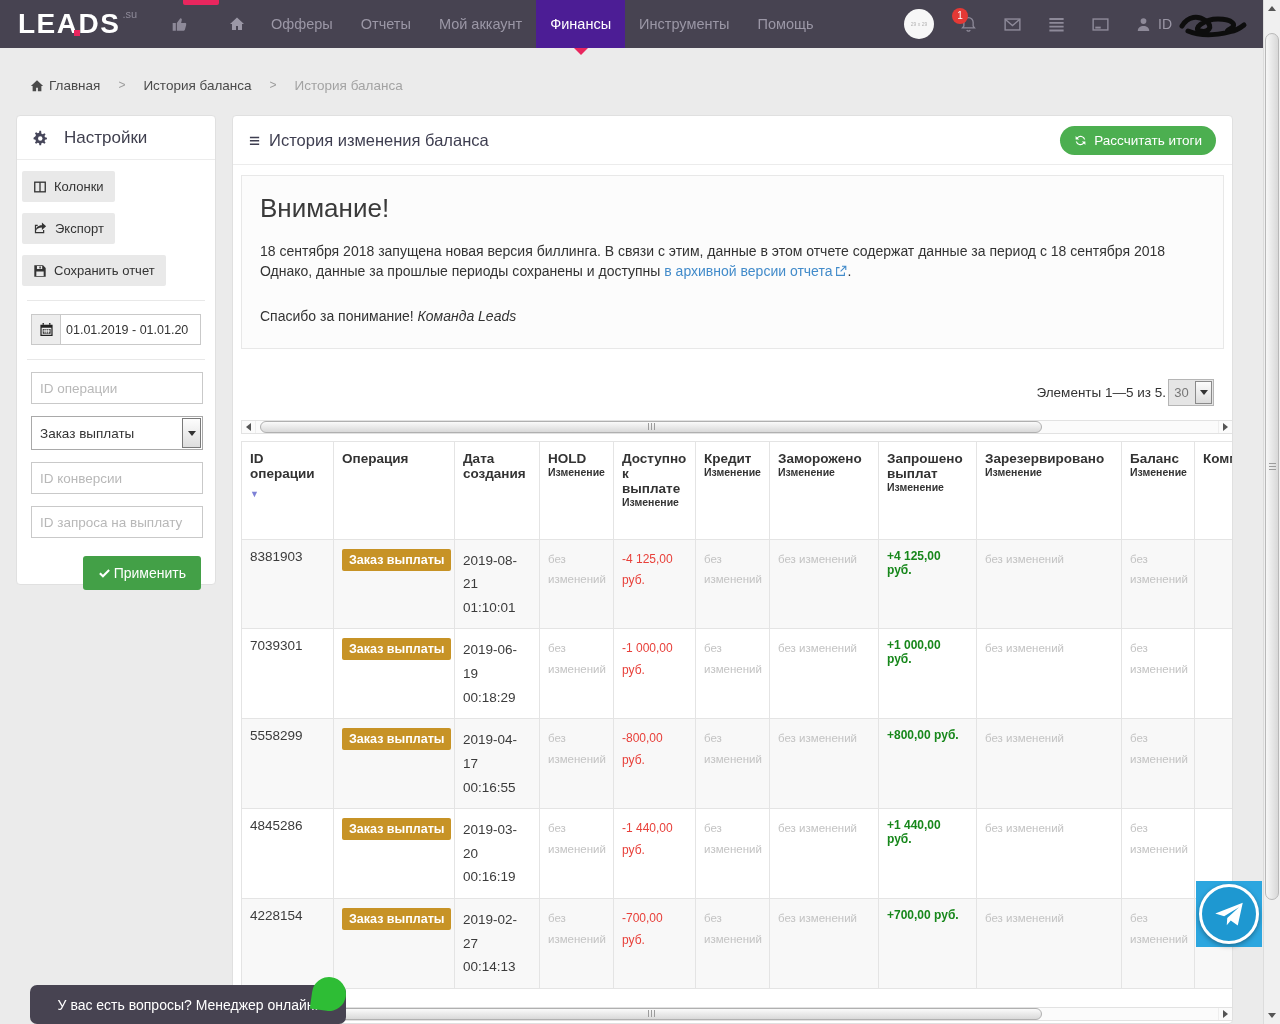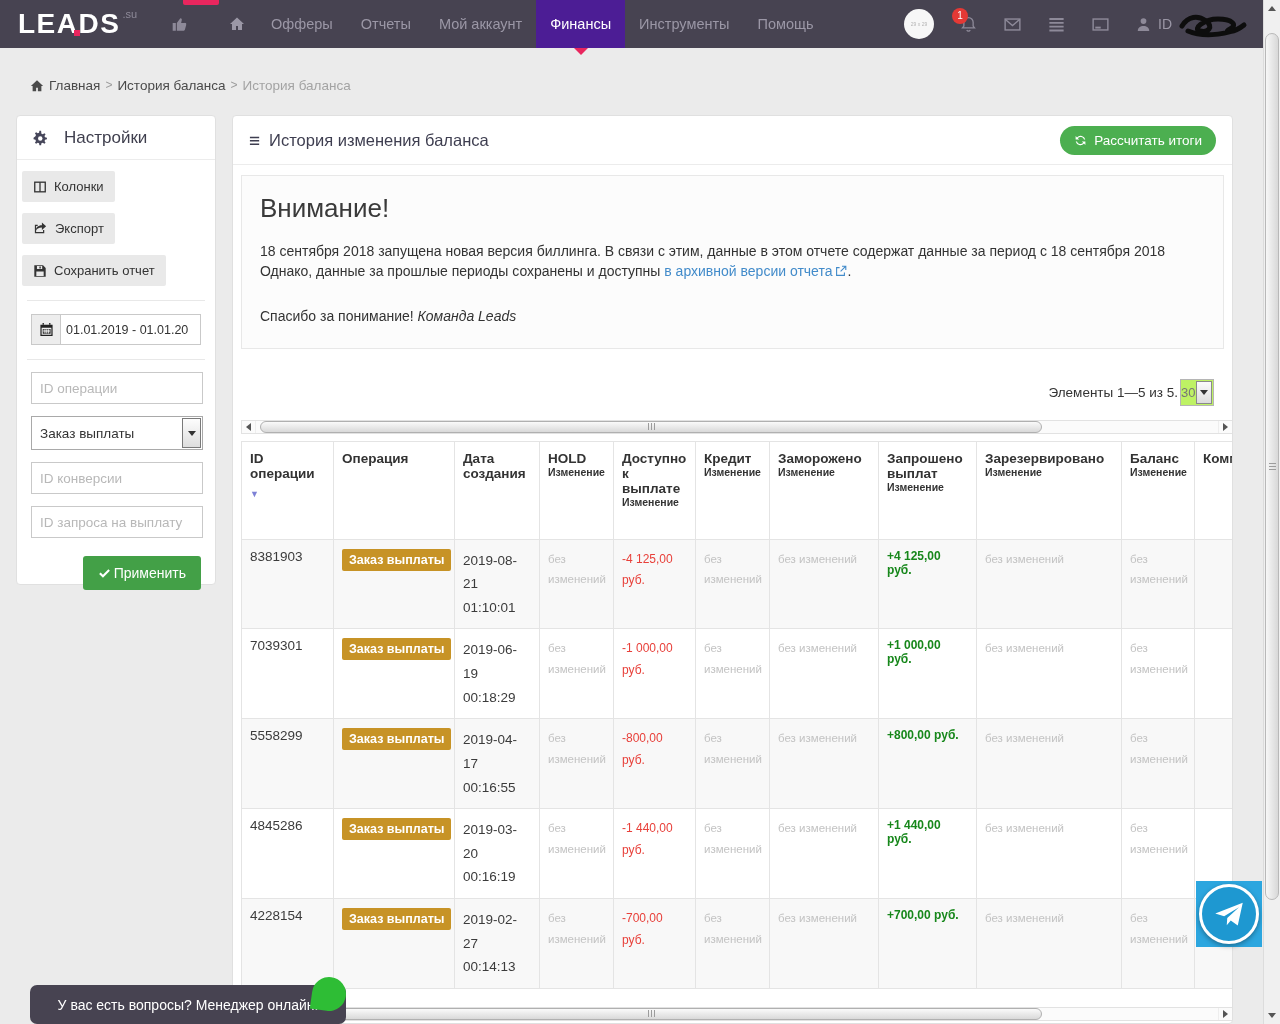--- a/index.html
+++ b/index.html
@@ -47,21 +47,21 @@
   .notif-badge {
     position:absolute; top:-7px; left:-7px; width:16px; height:16px; border-radius:50%;
     background:#e53935; color:#fff; font-size:10px; display:flex; align-items:center; justify-content:center;
   }
   .id-group { display:flex; align-items:center; gap:6px; cursor:pointer; }
   .id-label { font-size:14px; color:#9b97a6; }
   .nav-icon { cursor:pointer; }
 
   
   .breadcrumb {
-    position:absolute; top:78px; left:30px; display:flex; align-items:flex-start; gap:5px;
+    position:absolute; top:78px; left:30px; display:flex; align-items:flex-start; gap:18px;
     font-size:13.5px; color:#4a4a4a;
   }
   .crumb { cursor:pointer; display:flex; align-items:center; gap:5px; }
   .crumb-sep { color:#9c9c9c; font-size:12px; }
   .crumb-last { color:#a3a3a3; }
 
   
   .sidebar {
     position:absolute; left:16px; top:115px; width:200px; height:470px;
     background:#fff; border:1px solid #e0e0e0; border-radius:4px;
@@ -122,21 +122,21 @@
   .notice-link { color:#428bca; cursor:pointer; display:inline-flex; align-items:center; gap:3px; }
   .notice-sign { margin-top:26px; font-size:14px; color:#333; }
   .notice-sign em { font-style:italic; }
 
   .page-row {
     display:flex; justify-content:flex-end; align-items:center; gap:2px;
     padding:0 18px; font-size:13.5px; color:#333;
   }
   .page-row.top { margin-top:30px; }
   .size-select {
-    width:34px; height:27px; border:1px solid #b5b5b5; background:#bef264;
+    width:46px; height:27px; border:1px solid #b5b5b5; background:#e5e5e5;
     display:flex; align-items:stretch; cursor:pointer;
   }
   .size-value { flex:1; display:flex; align-items:center; justify-content:center; font-size:13px; color:#777; }
   .size-arrow { width:17px; margin:1px; border:1px solid #8a8a8a; background:linear-gradient(#fbfbfb,#dcdcdc); display:flex; align-items:center; justify-content:center; }
 
   
   .hscroll { margin:14px 0 0 8px; width:992px; height:14px; display:flex; background:#fbfbfb; border:1px solid #e2e2e2; position:relative; }
   .hscroll.bottom { margin-top:18px; }
   .hs-arrow { width:14px; display:flex; align-items:center; justify-content:center; cursor:pointer; }
   .hs-arrow.left { border-right:1px solid #eee; }

